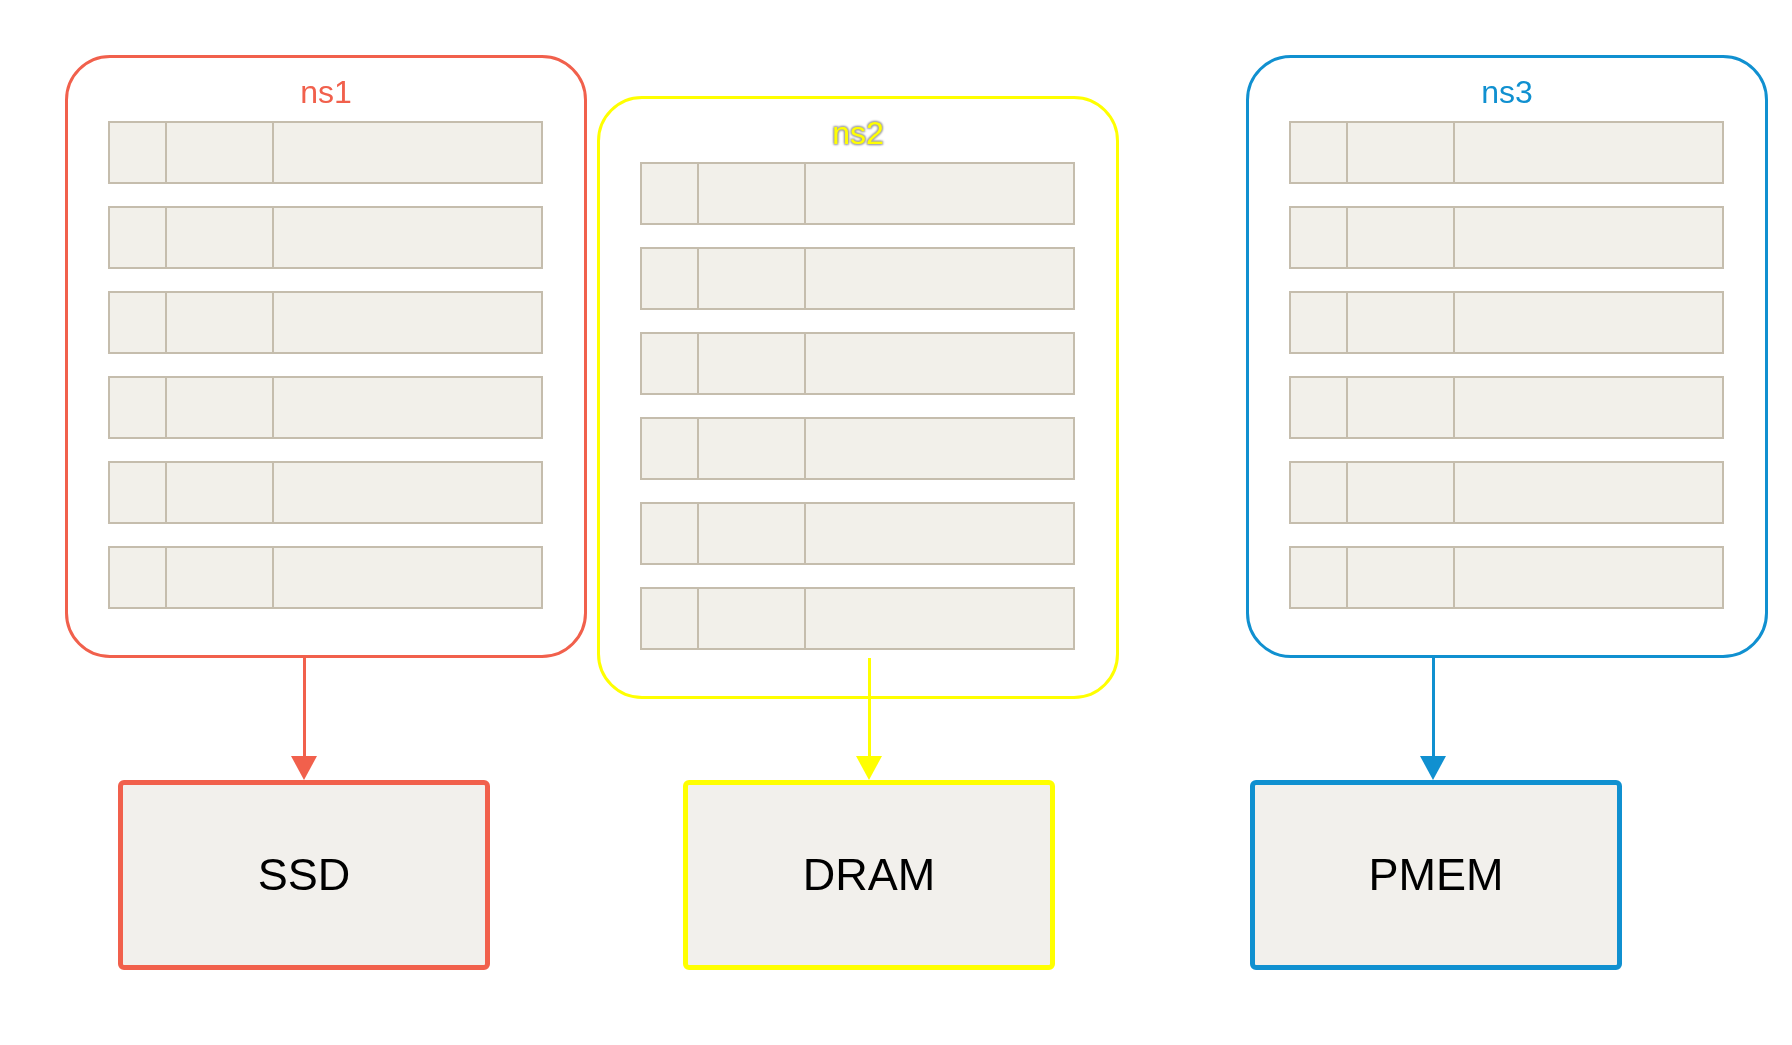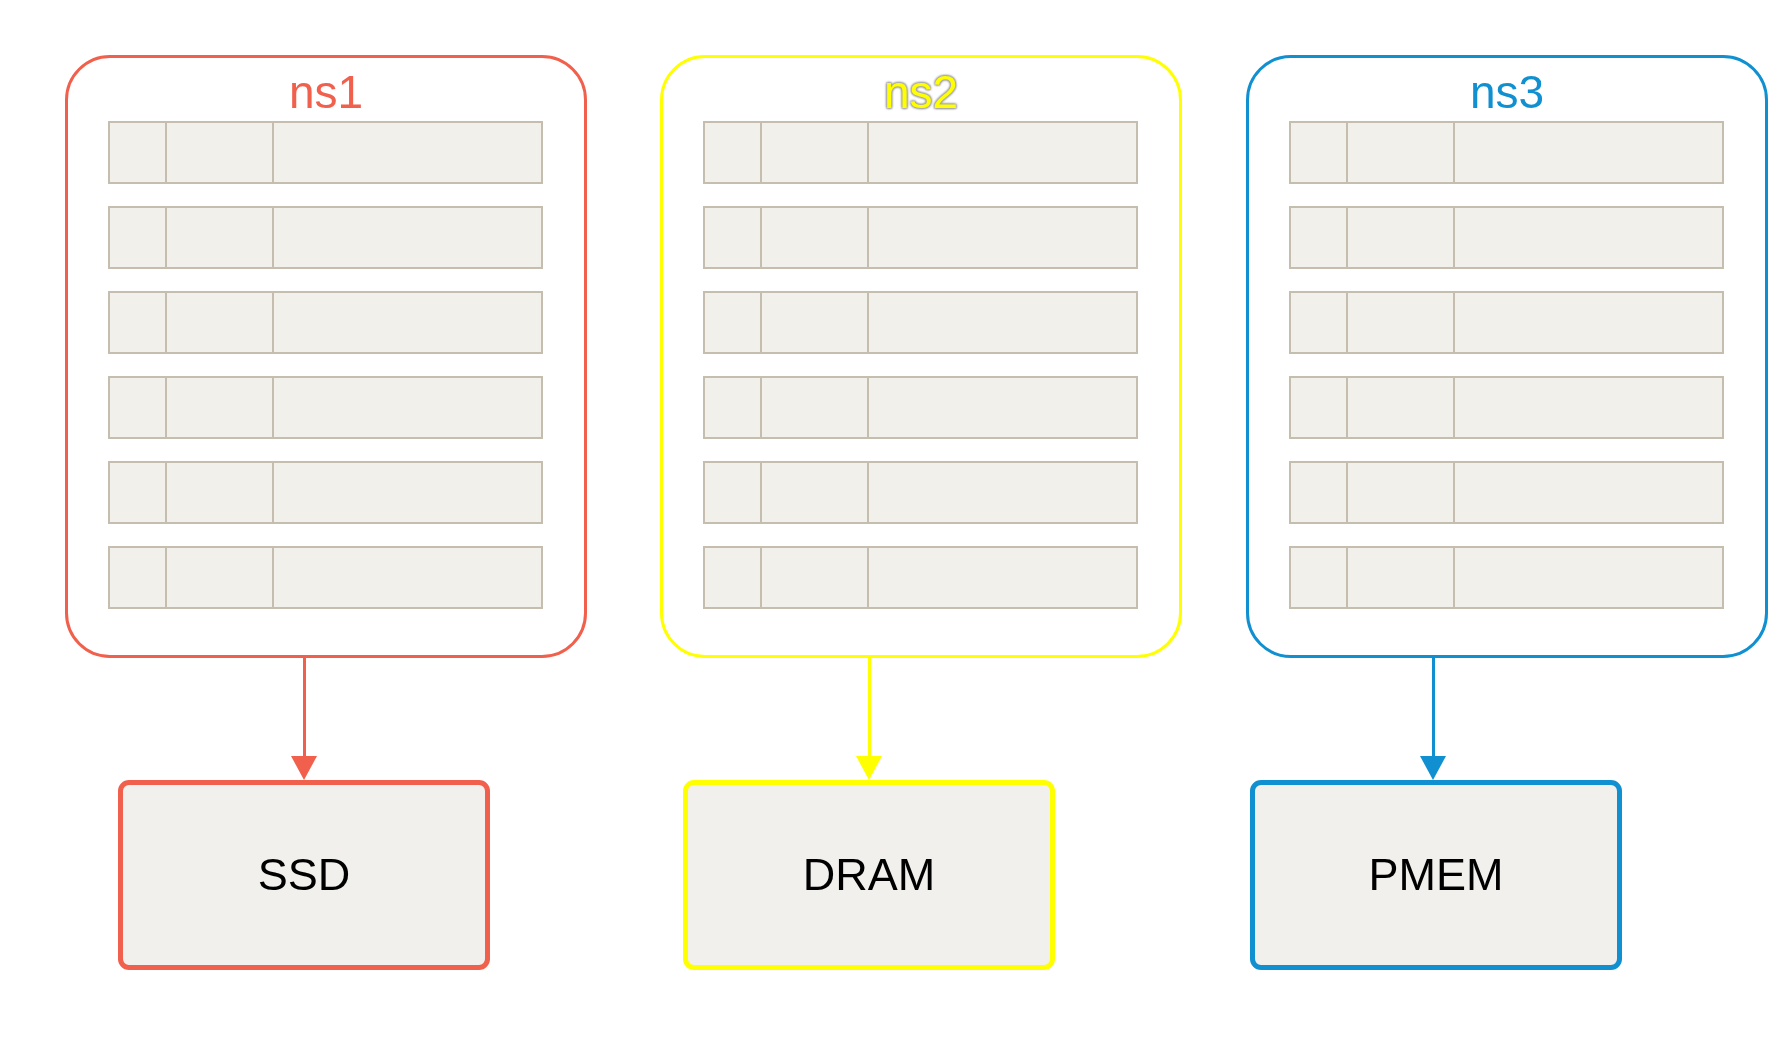--- a/index.html
+++ b/index.html
@@ -18,30 +18,30 @@
     position: absolute;
     top: 55px;
     width: 522px;
     height: 603px;
     box-sizing: border-box;
     background: #ffffff;
     border: 3px solid var(--accent, #999);
     border-radius: 45px;
   }
   .ns1 { left: 65px; }
-  .ns2 { left: 660px; }
+  .ns2 { left: 597px; margin-top: 41px; }
   .ns3 { left: 1246px; }
 
   .ns-label {
     position: absolute;
     top: 8px;
     left: 0;
     right: 0;
     text-align: center;
-    font-size: 46px;
+    font-size: 32px;
     line-height: 52px;
     color: var(--accent, #333);
   }
 
   .ns-rows {
     position: absolute;
     top: 63px;
     left: 40px;
     right: 41px;
   }
@@ -91,21 +91,21 @@
 
   
   .device {
     position: absolute;
     top: 780px;
     width: 372px;
     height: 190px;
     box-sizing: border-box;
     background: var(--device-fill, #f2f0ec);
     border: 5px solid var(--accent, #999);
-    border-radius: 11px;
+    border-radius: 6px;
     display: flex;
     align-items: center;
     justify-content: center;
   }
   .device1 { left: 118px; }
   .device2 { left: 683px; }
   .device3 { left: 1250px; }
 
   .device-label {
     font-size: 45px;

